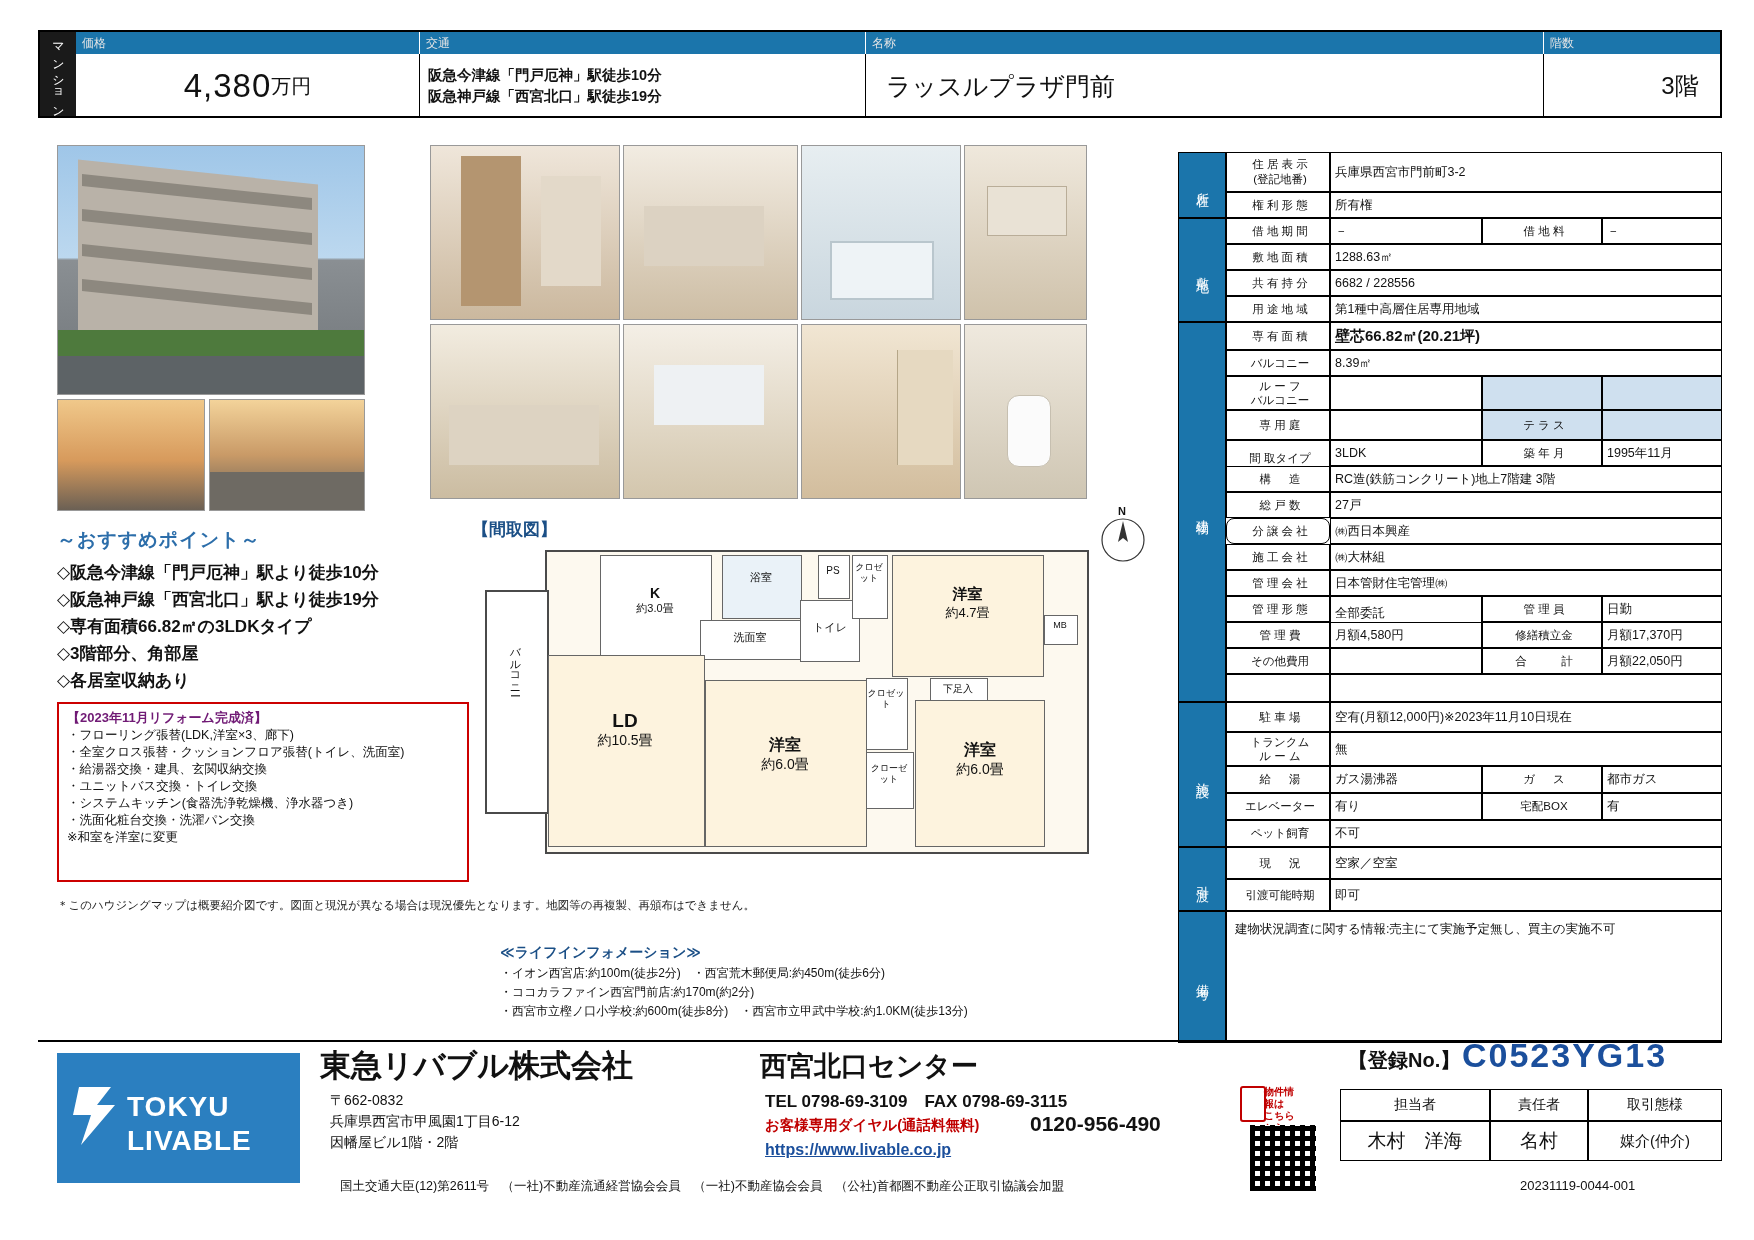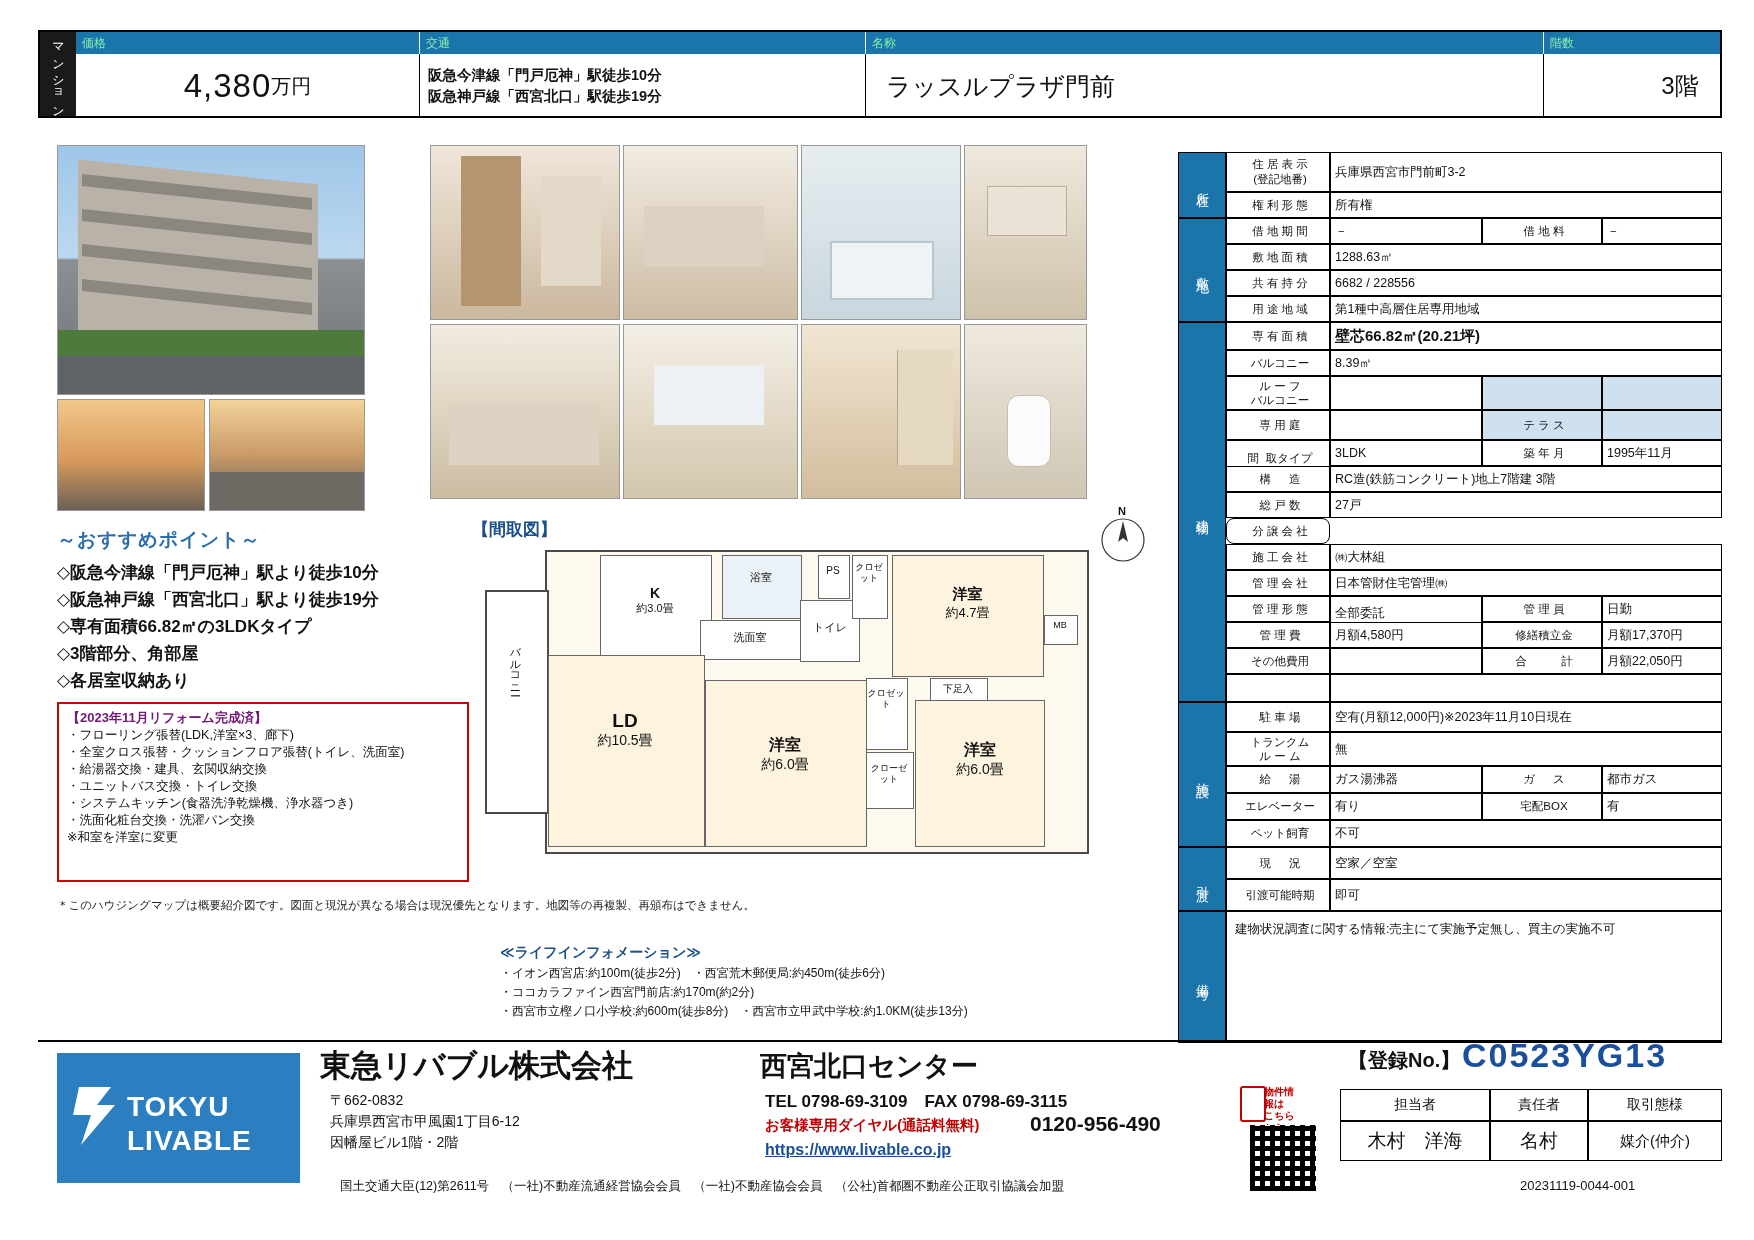--- a/index.html
+++ b/index.html
@@ -10,21 +10,21 @@
     color:#111;
     position:relative;
     overflow:hidden;
   }
   .sheet{position:absolute;left:0;top:0;width:1754px;height:1240px;}
   
   .box{position:absolute;box-sizing:border-box;}
   .cell{position:absolute;box-sizing:border-box;border:1px solid #000;display:flex;align-items:center;}
   
   #topstrip{left:38px;top:30px;width:1684px;height:88px;border:2px solid #000;box-sizing:border-box;}
-  .thdr{position:absolute;top:0;height:22px;background:#1b75ab;color:#86efac;font-size:12px;display:flex;align-items:center;padding-left:6px;box-sizing:border-box;border-right:1px solid #fff;}
+  .thdr{position:absolute;top:0;height:22px;background:#1b75ab;color:#e5e5e5;font-size:12px;display:flex;align-items:center;padding-left:6px;box-sizing:border-box;border-right:1px solid #fff;}
   .tval{position:absolute;top:22px;height:64px;display:flex;align-items:center;justify-content:center;box-sizing:border-box;}
   .vside{position:absolute;left:0;top:0;width:36px;height:84px;background:#1a1a1a;color:#fff;font-size:12px;display:flex;align-items:center;justify-content:center;}
   .vside span{writing-mode:vertical-rl;letter-spacing:2px;}
   
   .photo{position:absolute;box-sizing:border-box;border:1px solid #999;overflow:hidden;}
   
   .rt{position:absolute;box-sizing:border-box;border:1px solid #000;font-size:12.5px;display:flex;align-items:center;padding-left:4px;background:#fff;}
   .sec{position:absolute;box-sizing:border-box;border:1px solid #000;background:#1b75ab;color:#fff;display:flex;align-items:center;justify-content:center;}
   .sec span{writing-mode:vertical-rl;font-size:13px;letter-spacing:3px;}
   .blue{background:#cfe0ef;}
@@ -273,32 +273,33 @@
   </div>
   <div class="rt" style="left:1330px;top:376px;width:152px;height:34px;"></div>
   <div class="rt blue" style="left:1482px;top:376px;width:120px;height:34px;"></div>
   <div class="rt blue" style="left:1602px;top:376px;width:120px;height:34px;"></div>
 
   <div class="rt" style="left:1226px;top:410px;width:104px;height:30px;justify-content:center;font-size:11.5px;">専 用 庭</div>
   <div class="rt" style="left:1330px;top:410px;width:152px;height:30px;"></div>
   <div class="rt blue" style="left:1482px;top:410px;width:120px;height:30px;justify-content:center;font-size:11.5px;">テ ラ ス</div>
   <div class="rt blue" style="left:1602px;top:410px;width:120px;height:30px;"></div>
 
-  <div class="rt" style="left:1226px;top:440px;width:104px;height:36px;justify-content:center;font-size:11.5px;font-family:Liberation Mono, monospace;">間 取タイプ</div>
+  <div class="rt" style="left:1226px;top:440px;width:104px;height:36px;justify-content:center;font-size:11.5px;">間 取タイプ</div>
   <div class="rt" style="left:1330px;top:440px;width:152px;height:26px;">3LDK</div>
   <div class="rt" style="left:1482px;top:440px;width:120px;height:26px;justify-content:center;font-size:11.5px;">築 年 月</div>
   <div class="rt" style="left:1602px;top:440px;width:120px;height:26px;">1995年11月</div>
 
   <div class="rt" style="left:1226px;top:466px;width:104px;height:26px;justify-content:center;font-size:11.5px;">構 　 造</div>
   <div class="rt" style="left:1330px;top:466px;width:392px;height:26px;">RC造(鉄筋コンクリート)地上7階建 3階</div>
 
   <div class="rt" style="left:1226px;top:492px;width:104px;height:26px;justify-content:center;font-size:11.5px;">総 戸 数</div>
   <div class="rt" style="left:1330px;top:492px;width:392px;height:26px;">27戸</div>
 
   <div class="rt" style="left:1226px;top:518px;width:104px;height:26px;justify-content:center;font-size:11.5px;border-radius:8px;">分 譲 会 社</div>
+  <div class="rt" style="left:1330px;top:518px;width:392px;height:26px;">㈱西日本興産</div>
 
   <div class="rt" style="left:1226px;top:544px;width:104px;height:26px;justify-content:center;font-size:11.5px;">施 工 会 社</div>
   <div class="rt" style="left:1330px;top:544px;width:392px;height:26px;">㈱大林組</div>
 
   <div class="rt" style="left:1226px;top:570px;width:104px;height:26px;justify-content:center;font-size:11.5px;">管 理 会 社</div>
   <div class="rt" style="left:1330px;top:570px;width:392px;height:26px;">日本管財住宅管理㈱</div>
 
   <div class="rt" style="left:1226px;top:596px;width:104px;height:26px;justify-content:center;font-size:11.5px;">管 理 形 態</div>
   <div class="rt" style="left:1330px;top:596px;width:152px;height:34px;">全部委託</div>
   <div class="rt" style="left:1482px;top:596px;width:120px;height:26px;justify-content:center;font-size:11.5px;">管 理 員</div>

